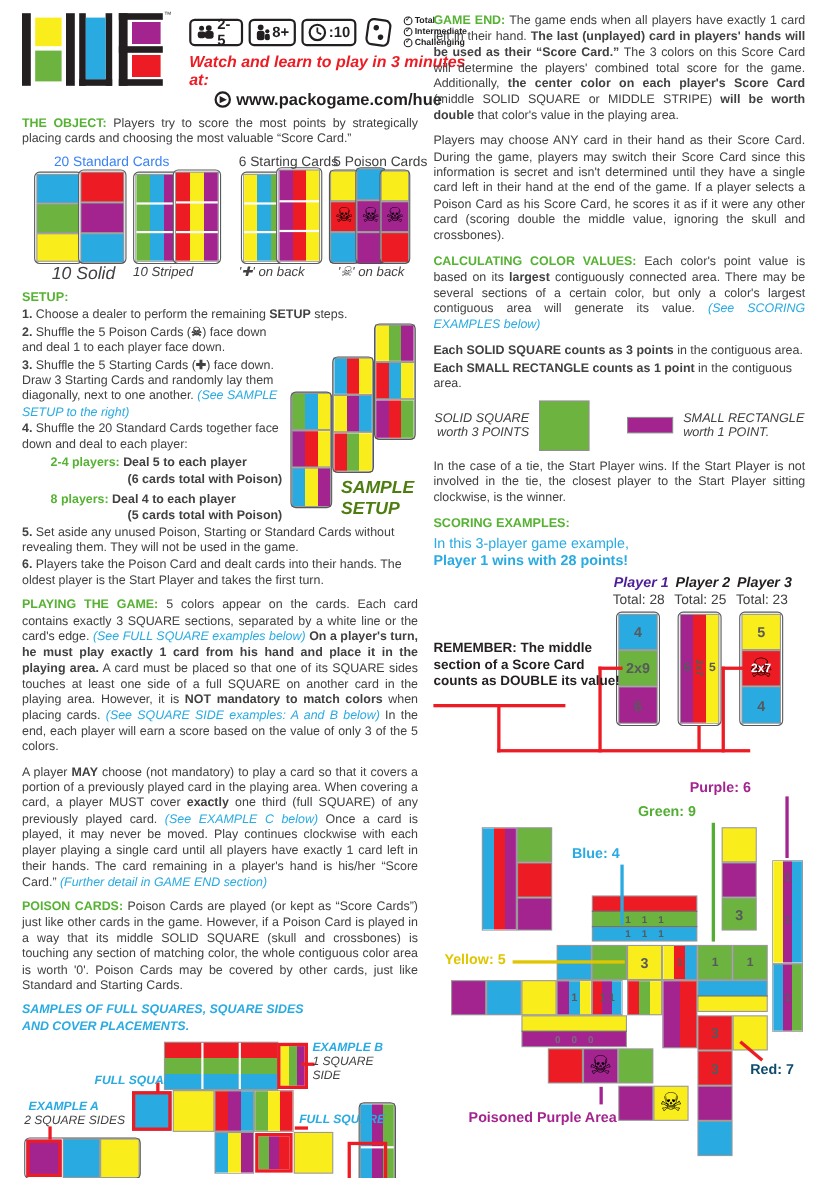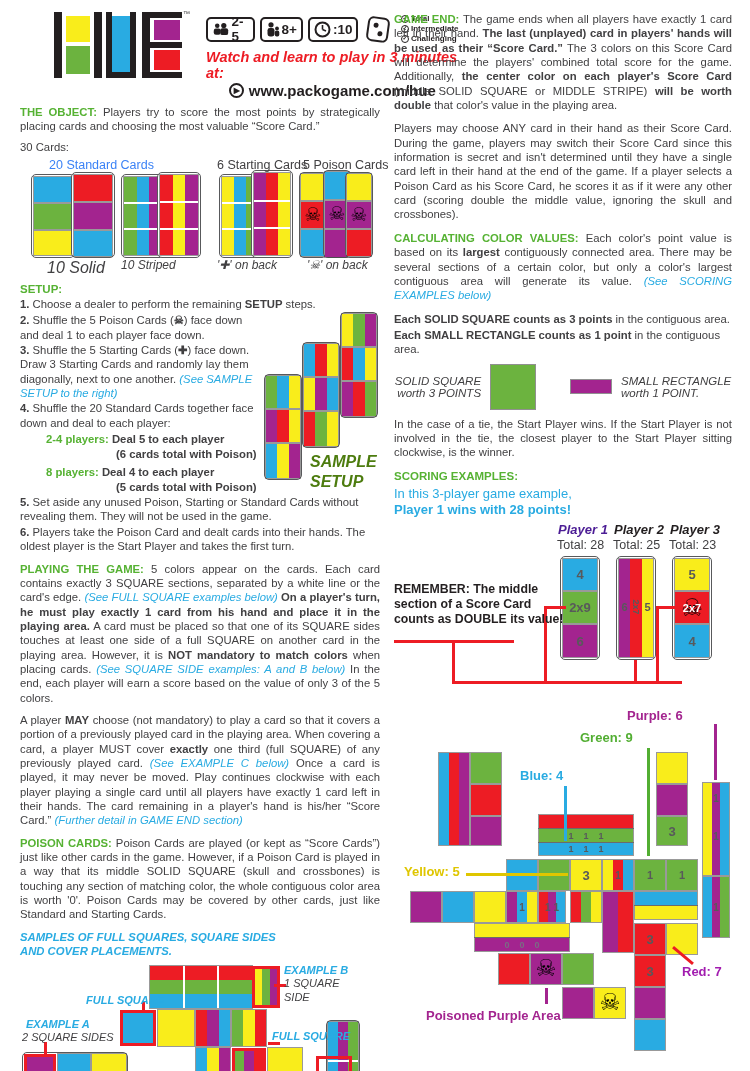--- a/index.html
+++ b/index.html
@@ -12,21 +12,21 @@
   p.body { font-size:11.3px; line-height:1.27; text-align:justify; margin:6px 0; }
   p.nojust { text-align:left; }
   .seg-b  { font-weight:bold; color:#414042; }
   .seg-h  { font-weight:bold; color:#56b233; }
   .seg-i  { font-style:italic; color:#29abe2; }
   .seg-c  { color:#29abe2; }
   .seg-cb { color:#29abe2; font-weight:bold; }
   .heading { font-size:11.5px; font-weight:bold; color:#56b233; margin:7px 0 2px; }
   .fig { position:relative; margin:4px auto; }
   
-  .header { display:flex; margin-bottom:2px;margin-left:34px; }
+  .header { display:flex; margin-bottom:2px; }
   .logo { position:relative; width:138px; height:72px; flex:none; }
   .logo div { position:absolute; }
   .hdr-right { margin-left:14px; padding-top:4px; }
   .badges { display:flex; align-items:center; gap:5px; }
   .badge { display:inline-flex; align-items:center; gap:2px; border:2.5px solid #231f20;
            border-radius:5px; height:25px; padding:0 4px; font-weight:bold; font-size:13.5px; color:#231f20; }
   .die { width:25px; height:25px; border:2.5px solid #231f20; border-radius:6px; position:relative;
          transform:rotate(8deg); margin-left:4px; }
   .die i { position:absolute; width:5px; height:5px; background:#231f20; border-radius:50%; }
   .difficulty { margin-left:6px; font-size:8px; font-weight:bold; color:#231f20; line-height:1.25; }
@@ -122,21 +122,20 @@
         </div>
         <div class="watch1">Watch and learn to play in 3 minutes at:</div>
         <div class="watch2">
           <span class="play">▶</span>
           <span>www.packogame.com/hue</span>
         </div>
       </div>
     </div>
 
     <p class="body"><span class="seg-h">THE OBJECT:</span><span> Players try to score the most points by strategically placing cards and choosing the most valuable “Score Card.”</span></p>
-    <p class="body nojust" style="margin-bottom:1px">30 Cards:</p>
 
     <div class="fig" style="width: 358px; height: 118px;">
         <div style="position: absolute; left: 10px; top: 16px; width: 44px; height: 84px; background: rgb(255, 255, 255); border: 1.5px solid rgb(88, 89, 91); border-radius: 5px;"></div>
         <div style="position: absolute; left: 13px; top: 19px; width: 38px; height: 25px; background: rgb(41, 171, 226); box-shadow: rgba(70, 70, 70, 0.55) 0px 0px 0px 1px;"></div>
         <div style="position: absolute; left: 13px; top: 46px; width: 38px; height: 25px; background: rgb(108, 179, 63); box-shadow: rgba(70, 70, 70, 0.55) 0px 0px 0px 1px;"></div>
         <div style="position: absolute; left: 13px; top: 73px; width: 38px; height: 24px; background: rgb(249, 237, 27); box-shadow: rgba(70, 70, 70, 0.55) 0px 0px 0px 1px;"></div>
         <div style="position: absolute; left: 50px; top: 14px; width: 44px; height: 86px; background: rgb(255, 255, 255); border: 1.5px solid rgb(88, 89, 91); border-radius: 5px;"></div>
         <div style="position: absolute; left: 53px; top: 17px; width: 38px; height: 26px; background: rgb(237, 28, 36); box-shadow: rgba(70, 70, 70, 0.55) 0px 0px 0px 1px;"></div>
         <div style="position: absolute; left: 53px; top: 45px; width: 38px; height: 26px; background: rgb(163, 36, 143); box-shadow: rgba(70, 70, 70, 0.55) 0px 0px 0px 1px;"></div>
         <div style="position: absolute; left: 53px; top: 73px; width: 38px; height: 25px; background: rgb(41, 171, 226); box-shadow: rgba(70, 70, 70, 0.55) 0px 0px 0px 1px;"></div>
@@ -410,18 +409,18 @@
         <div style="position: absolute; left: 320px; top: 16px; width: 3px; height: 56px; background: rgb(163, 36, 143); z-index: 6;"></div>
         <div style="position: absolute; left: 253px; top: 40px; width: 3px; height: 108px; background: rgb(82, 174, 50); z-index: 6;"></div>
         <div style="position: absolute; left: 170px; top: 78px; width: 3px; height: 55px; background: rgb(41, 171, 226); z-index: 6;"></div>
         <div style="position: absolute; left: 72px; top: 165px; width: 102px; height: 3px; background: rgb(223, 198, 0); z-index: 6;"></div>
         <div style="position: absolute; left: 276px; top: 246px; width: 26px; height: 3px; background: rgb(237, 28, 36); z-index: 6; transform: rotate(40deg);"></div>
         <div style="position: absolute; left: 151px; top: 280px; width: 3px; height: 16px; background: rgb(163, 36, 143); z-index: 6;"></div>
         <div style="position: absolute; left: 233px; top: 0px; font-size: 13px; white-space: pre; z-index: 7; color: rgb(163, 36, 143); font-weight: bold; font-style: normal; line-height: 1.2;">Purple: 6</div>
         <div style="position: absolute; left: 186px; top: 22px; font-size: 13px; white-space: pre; z-index: 7; color: rgb(82, 174, 50); font-weight: bold; font-style: normal; line-height: 1.2;">Green: 9</div>
         <div style="position: absolute; left: 126px; top: 60px; font-size: 13px; white-space: pre; z-index: 7; color: rgb(41, 171, 226); font-weight: bold; font-style: normal; line-height: 1.2;">Blue: 4</div>
         <div style="position: absolute; left: 10px; top: 156px; font-size: 13px; white-space: pre; z-index: 7; color: rgb(223, 198, 0); font-weight: bold; font-style: normal; line-height: 1.2;">Yellow: 5</div>
-        <div style="position: absolute; left: 288px; top: 256px; font-size: 13px; white-space: pre; z-index: 7; color: #a21caf; font-weight: bold; font-style: normal; line-height: 1.2;">Red: 7</div>
+        <div style="position: absolute; left: 288px; top: 256px; font-size: 13px; white-space: pre; z-index: 7; color: #0c4a6e; font-weight: bold; font-style: normal; line-height: 1.2;">Red: 7</div>
         <div style="position: absolute; left: 32px; top: 300px; font-size: 13px; white-space: pre; z-index: 7; color: rgb(163, 36, 143); font-weight: bold; font-style: normal; line-height: 1.2;">Poisoned Purple Area</div>
       </div>
 
   </div>
 </div>
 
 </body></html>

